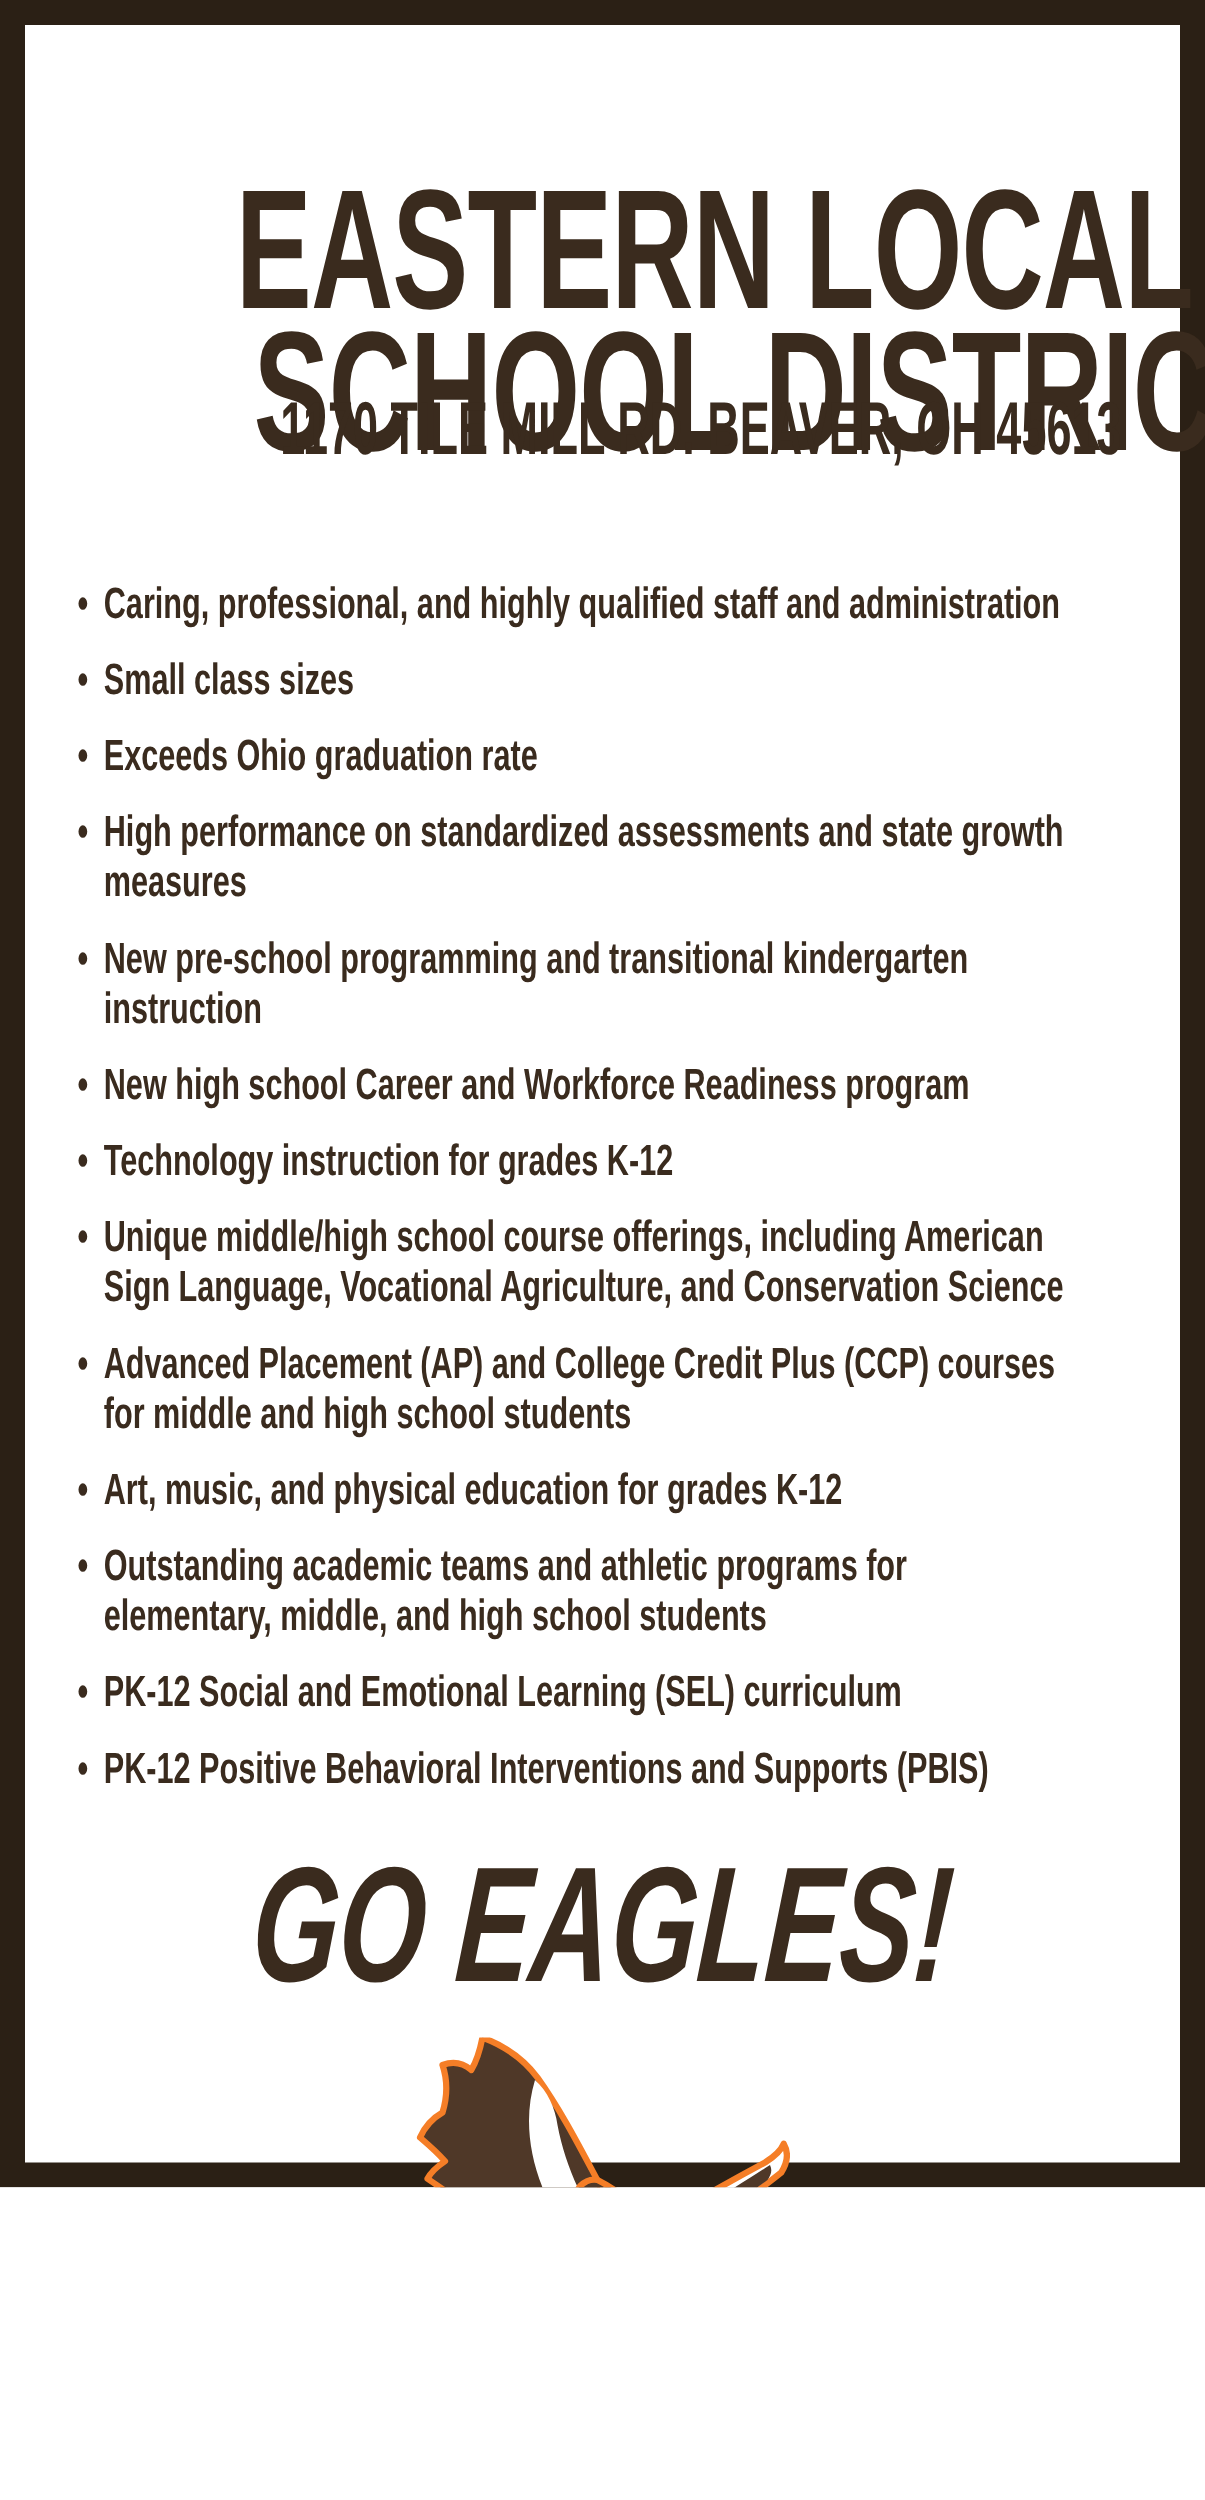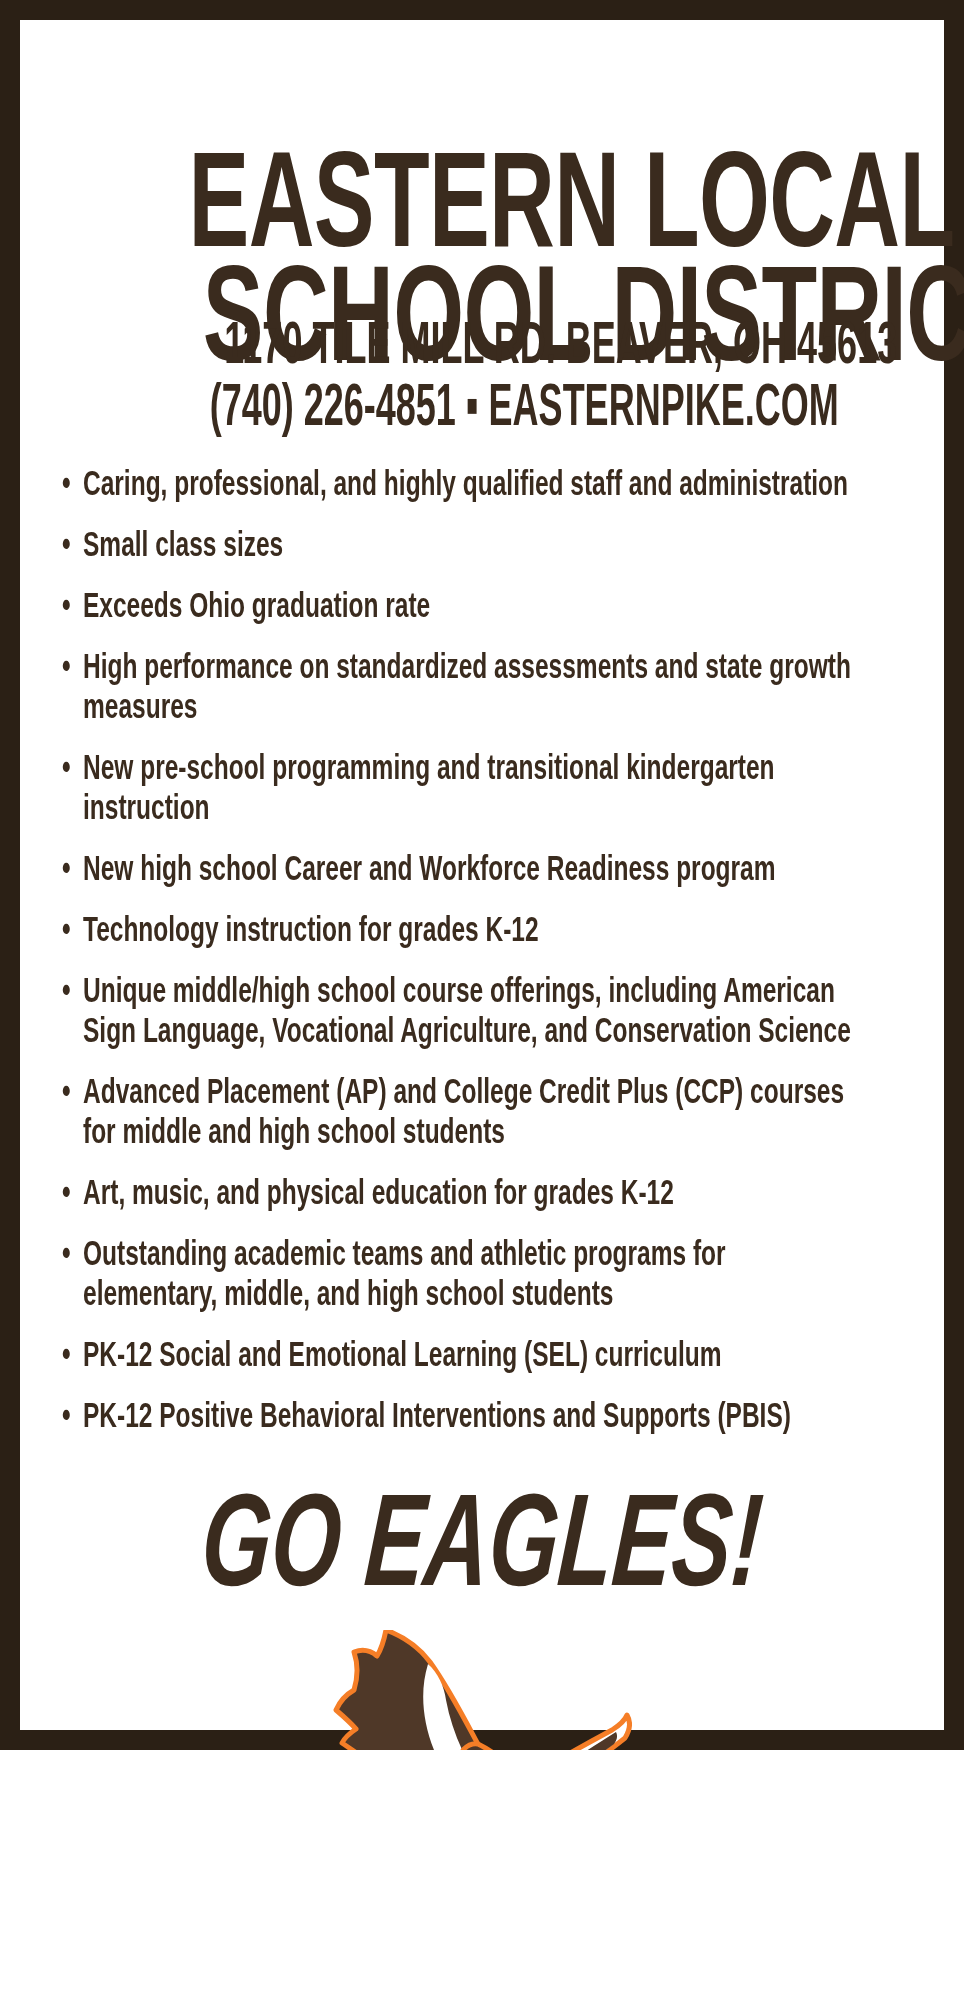--- a/index.html
+++ b/index.html
@@ -108,21 +108,20 @@
 <div class="page">
   <div class="frame"></div>
 
   <h1 class="title">
     <span class="t-line"><span class="squeeze">EASTERN LOCAL</span></span>
     <span class="t-line"><span class="squeeze">SCHOOL DISTRICT</span></span>
   </h1>
 
   <div class="contact">
     <span class="c-line"><span class="squeeze">1170 TILE MILL RD. BEAVER, OH 45613</span></span>
-    <span class="c-line"><span class="squeeze">(740) 226-4851 ▪ EASTERNPIKE.COM</span></span>
   </div>
 
   <ul class="bullets">
       <li class="bullet-item">
         <span class="marker">•</span>
         <div>
           <div>Caring, professional, and highly qualified staff and administration</div>
         </div>
       </li>
       <li class="bullet-item">

